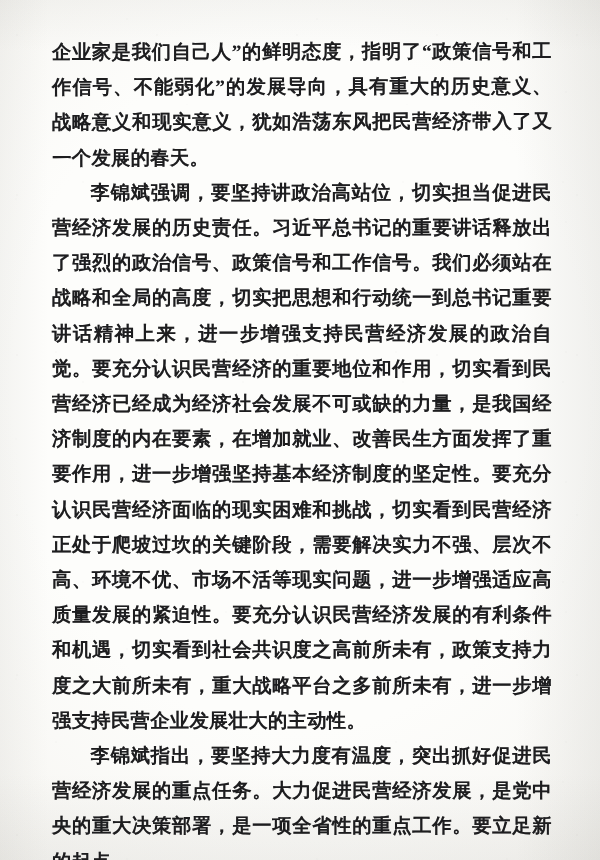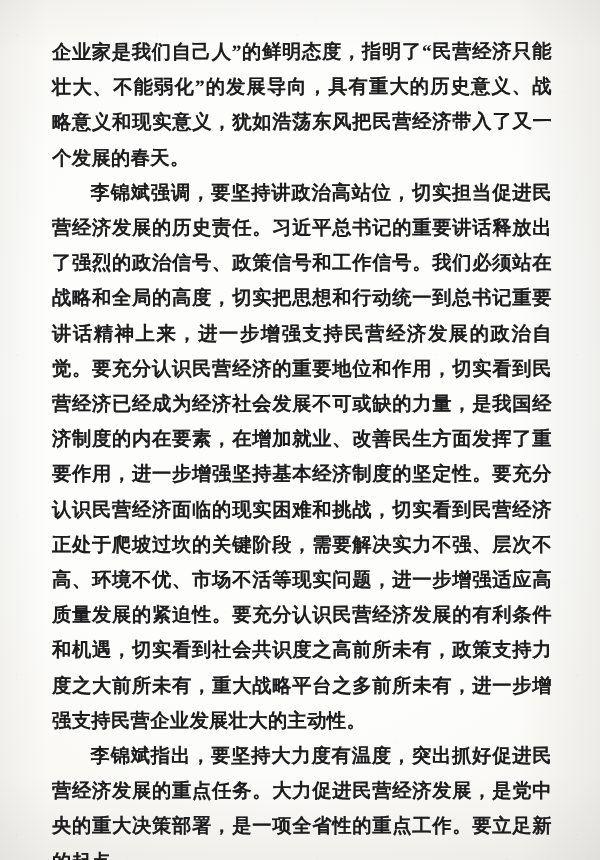--- a/index.html
+++ b/index.html
@@ -76,17 +76,17 @@
   p.para {
     text-shadow: 0 0 0.4px rgba(35,35,40,0.45);
   }
   .tilt-1 { transform: rotate(-0.12deg); }
 </style>
 </head>
 <body>
 
 <div id="page">
   <div id="text-column">
-    <p class="para tilt-1">企业家是我们自己人”的鲜明态度，指明了“民营经济只能壮大、不能弱化”的发展导向，具有重大的历史意义、战略意义和现实意义，犹如浩荡东风把民营经济带入了又一个发展的春天。</p>
+    <p class="para tilt-1">企业家是我们自己人”的鲜明态度，指明了“政策信号和工作信号、不能弱化”的发展导向，具有重大的历史意义、战略意义和现实意义，犹如浩荡东风把民营经济带入了又一个发展的春天。</p>
     <p class="para indent">李锦斌强调，要坚持讲政治高站位，切实担当促进民营经济发展的历史责任。习近平总书记的重要讲话释放出了强烈的政治信号、政策信号和工作信号。我们必须站在战略和全局的高度，切实把思想和行动统一到总书记重要讲话精神上来，进一步增强支持民营经济发展的政治自觉。要充分认识民营经济的重要地位和作用，切实看到民营经济已经成为经济社会发展不可或缺的力量，是我国经济制度的内在要素，在增加就业、改善民生方面发挥了重要作用，进一步增强坚持基本经济制度的坚定性。要充分认识民营经济面临的现实困难和挑战，切实看到民营经济正处于爬坡过坎的关键阶段，需要解决实力不强、层次不高、环境不优、市场不活等现实问题，进一步增强适应高质量发展的紧迫性。要充分认识民营经济发展的有利条件和机遇，切实看到社会共识度之高前所未有，政策支持力度之大前所未有，重大战略平台之多前所未有，进一步增强支持民营企业发展壮大的主动性。</p>
     <p class="para indent">李锦斌指出，要坚持大力度有温度，突出抓好促进民营经济发展的重点任务。大力促进民营经济发展，是党中央的重大决策部署，是一项全省性的重点工作。要立足新的起点，</p>
   </div>
 </div>
 
 </body></html>

